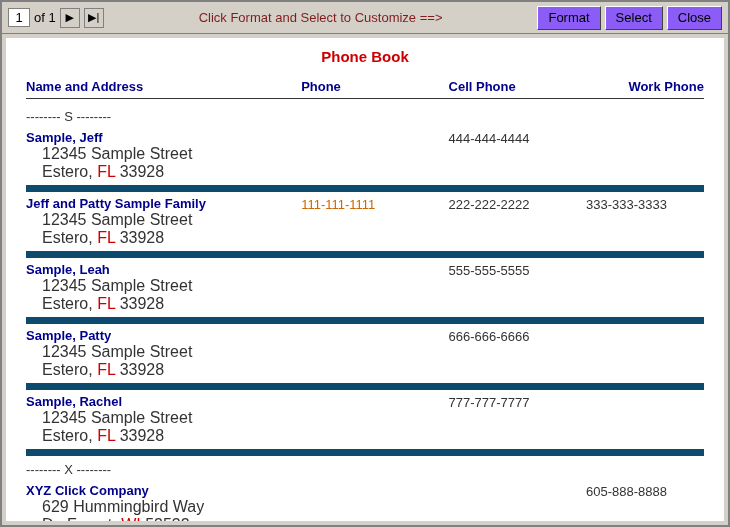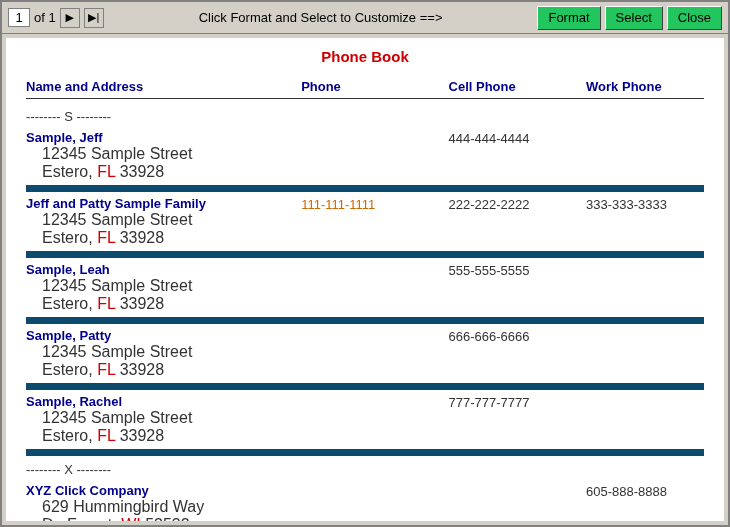--- a/index.html
+++ b/index.html
@@ -50,24 +50,24 @@
       cursor: pointer;
       display: flex;
       align-items: center;
       justify-content: center;
       font-size: 11px;
     }
     .center-text {
       flex: 1;
       text-align: center;
       font-size: 13px;
-      color: #000000;
+      color: #7f1d1d;
     }
     .toolbar-btn {
-      background: #22c55e;
+      background: #8b5cf6;
       border: 1px solid #808080;
       border-top: 1px solid #fff;
       border-left: 1px solid #fff;
       border-right: 1px solid #404040;
       border-bottom: 1px solid #404040;
       padding: 2px 10px;
       font-size: 13px;
       cursor: pointer;
       height: 24px;
     }
@@ -87,21 +87,21 @@
     }
     .col-headers {
       display: flex;
       border-bottom: 1px solid #333;
       padding-bottom: 4px;
       margin-bottom: 4px;
     }
     .col-name { width: 280px; color: #00008b; font-weight: bold; font-size: 13px; }
     .col-phone { width: 150px; color: #00008b; font-weight: bold; font-size: 13px; text-align: left; }
     .col-cell { width: 140px; color: #00008b; font-weight: bold; font-size: 13px; text-align: left; }
-    .col-work { width: 120px; color: #00008b; font-weight: bold; font-size: 13px; text-align: left; }
+    .col-work { width: 120px; color: #00008b; font-weight: bold; font-size: 13px; text-align: right; }
     .section-divider {
       color: #333;
       font-size: 13px;
       padding: 6px 0 2px 0;
     }
     .entry {
       border-bottom: 7px solid #0c4a6e;
       padding: 4px 0;
     }
     .entry-row {

